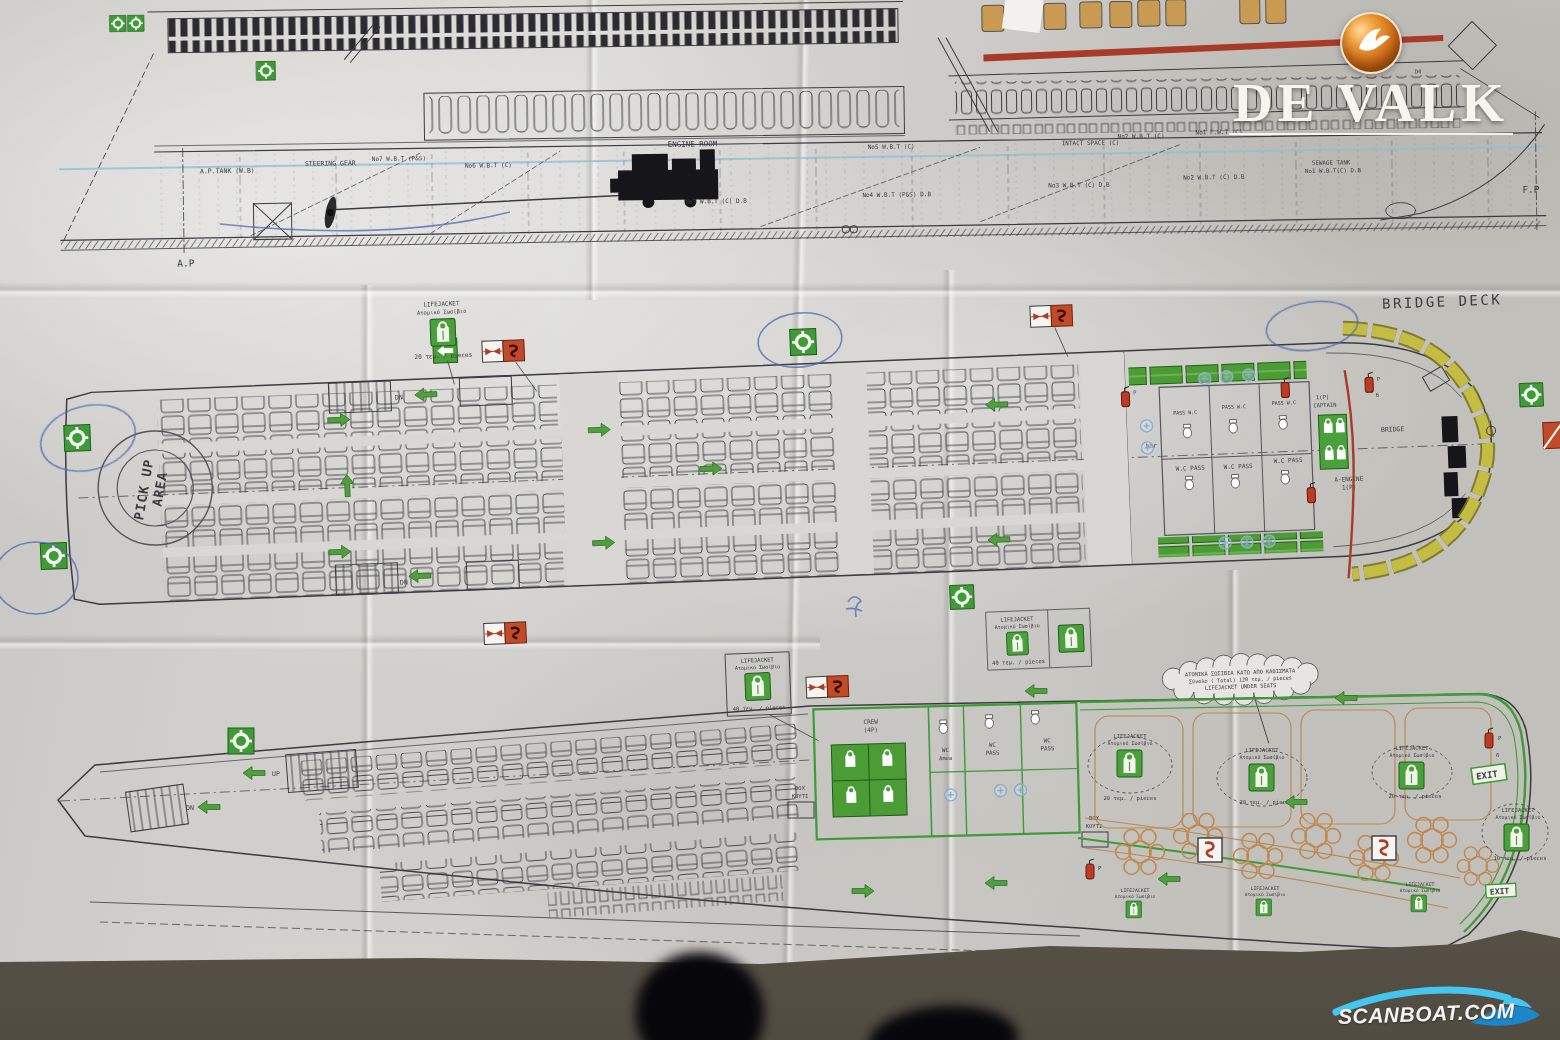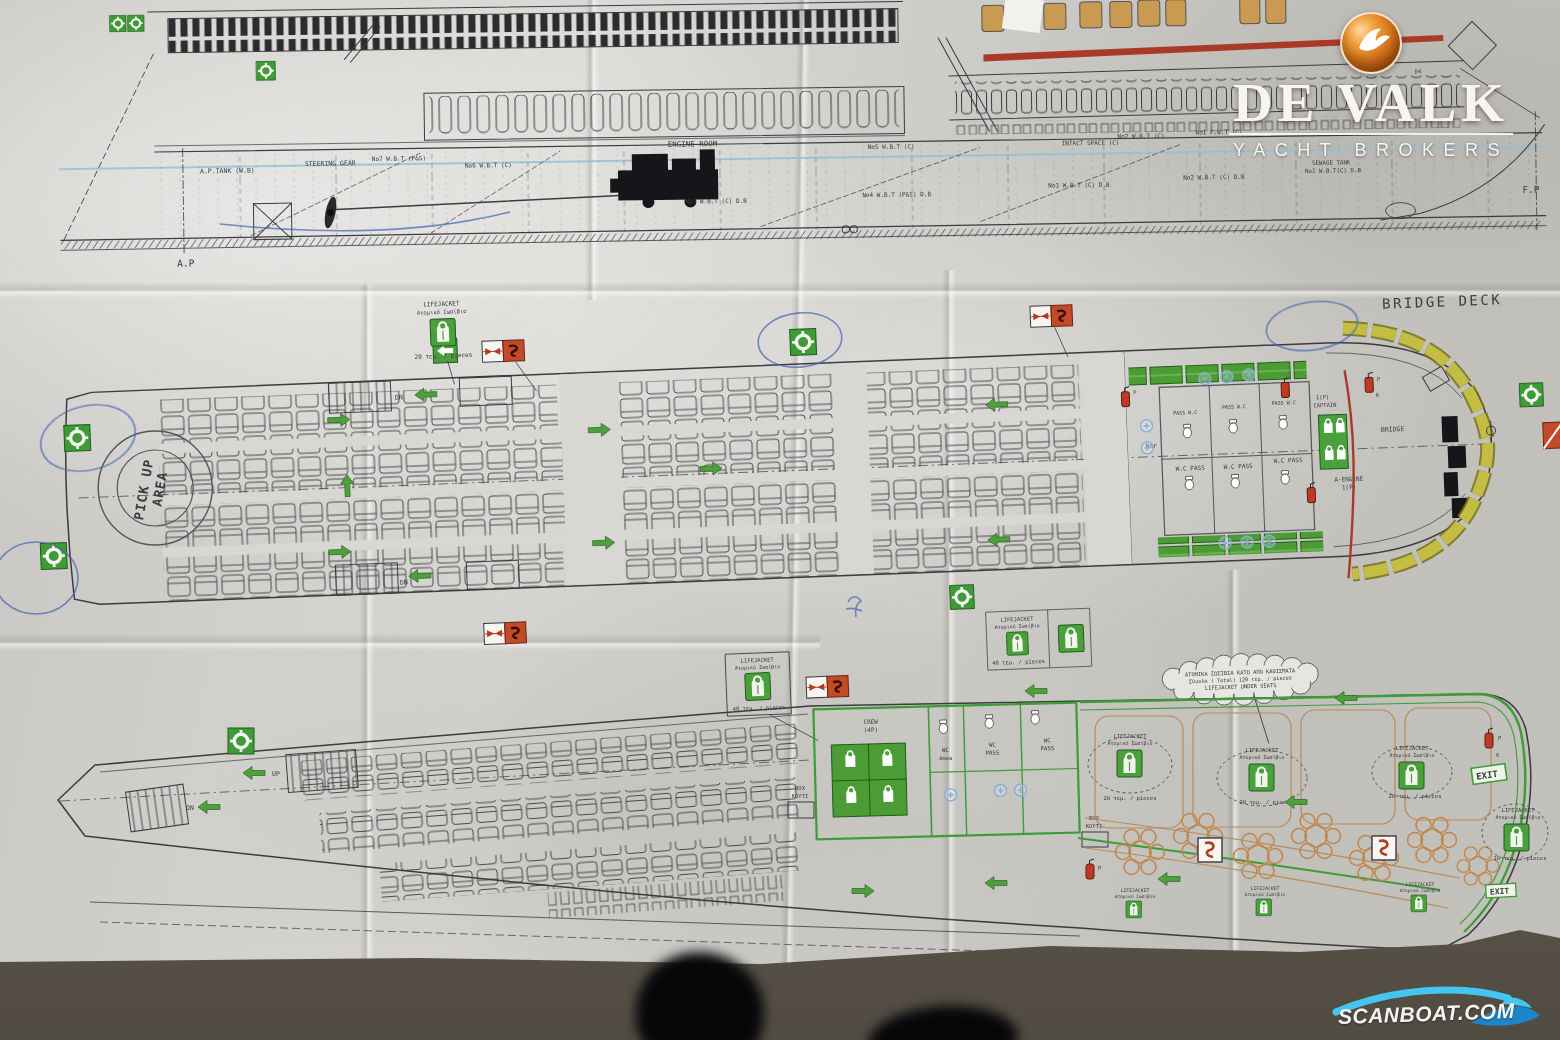--- a/index.html
+++ b/index.html
@@ -605,15 +605,14 @@
   </div>
 
   <div class="devalk">
     <div class="ball">
       <svg width="56" height="56" viewBox="0 0 56 56">
         <path d="M16 34 C20 22 30 13 38 15 C34 19 32 23 33 27 C36 22 43 20 47 23 C42 27 38 31 33 34 C27 37.5 20 37.5 16 34 Z" fill="#fdfdfb"></path>
       </svg>
     </div>
     <div class="dvname">DE VALK</div>
     <div class="dvrule"></div>
-    <div class="dvsub">YACHT BROKERS</div>
   </div>
 </div>
 
 </body></html>

